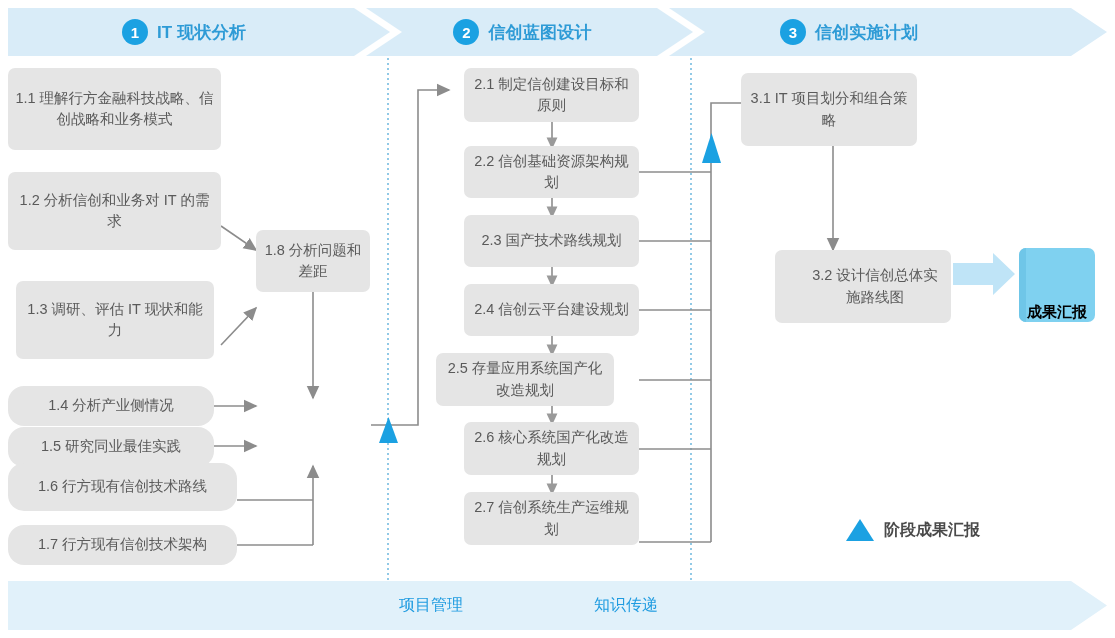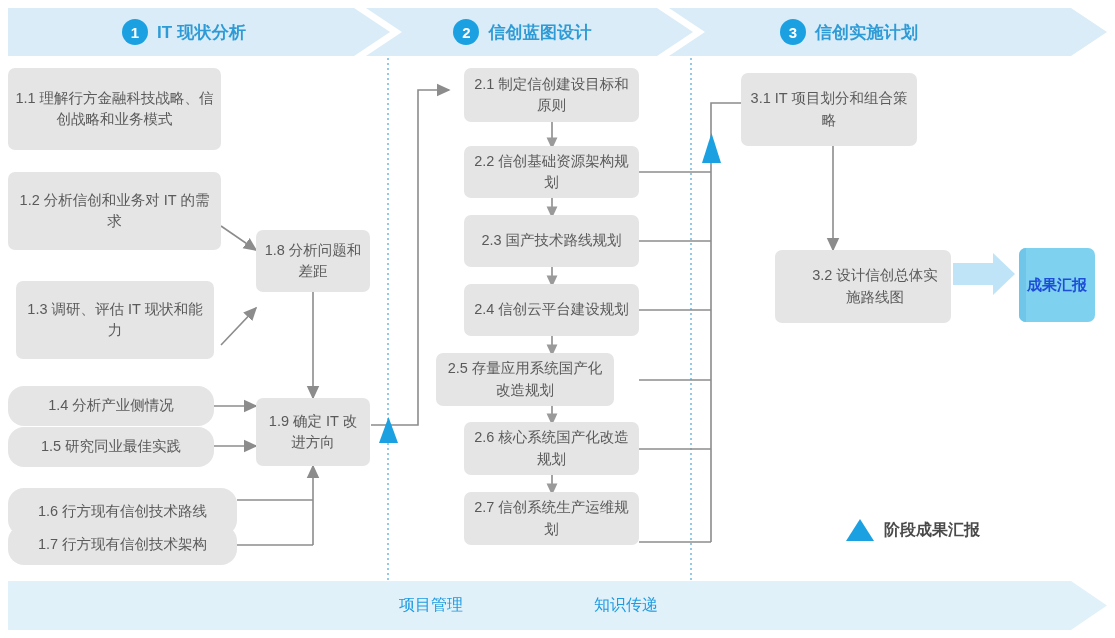--- a/index.html
+++ b/index.html
@@ -65,26 +65,26 @@
     text-align:center;
     box-sizing:border-box;
     padding:2px 6px;
   }
   .box.pill{ border-radius:16px; }
   
   .deliverable{
     position:absolute;
     background:#7FD1F0;
     border-radius:7px;
-    color:#1d4ed8;
+    color:#000000;
     font-size:15px;
     font-weight:bold;
     line-height:1.35;
     display:flex;
-    align-items:center;
+    align-items:flex-end;
     justify-content:center;
     text-align:center;
     box-sizing:border-box;
   }
   .deliverable::before{
     content:"";
     position:absolute;
     left:0;top:0;bottom:0;width:7px;
     background:#6FC6E8;
     border-radius:7px 0 0 7px;
@@ -212,27 +212,26 @@
   <div class="box" style="left:8px;top:68px;width:213px;height:82px;">1.1 理解行方金融科技战略、信创战略和业务模式</div>
 
   <div class="box" style="left:8px;top:172px;width:213px;height:78px;">1.2 分析信创和业务对 IT 的需求</div>
 
   <div class="box" style="left:8px;top:281px;width:198px;height:78px;margin-left:8px;">1.3 调研、评估 IT 现状和能力</div>
 
   <div class="box pill" style="left:8px;top:386px;width:206px;height:40px;">1.4 分析产业侧情况</div>
 
   <div class="box pill" style="left:8px;top:427px;width:206px;height:40px;">1.5 研究同业最佳实践</div>
 
-  <div class="box pill" style="left:8px;top:488px;width:229px;height:48px;">1.6 行方现有信创技术路线</div>
+  <div class="box pill" style="left:8px;top:463px;width:229px;height:48px;">1.6 行方现有信创技术路线</div>
 
   <div class="box pill" style="left:8px;top:525px;width:229px;height:40px;">1.7 行方现有信创技术架构</div>
 
   <div class="box" style="left:256px;top:230px;width:114px;height:62px;">1.8 分析问题和差距</div>
 
-  <div class="box" style="left:256px;top:398px;width:114px;height:68px;">1.9 确定 IT 改进方向</div>
 
   <div class="box" style="left:464px;top:68px;width:175px;height:54px;">2.1 制定信创建设目标和原则</div>
 
   <div class="box" style="left:464px;top:146px;width:175px;height:52px;">2.2 信创基础资源架构规划</div>
 
   <div class="box" style="left:464px;top:215px;width:175px;height:52px;">2.3 国产技术路线规划</div>
 
   <div class="box" style="left:464px;top:284px;width:175px;height:52px;">2.4 信创云平台建设规划</div>
 
   <div class="box" style="left:436px;top:353px;width:178px;height:53px;">2.5 存量应用系统国产化改造规划</div>

